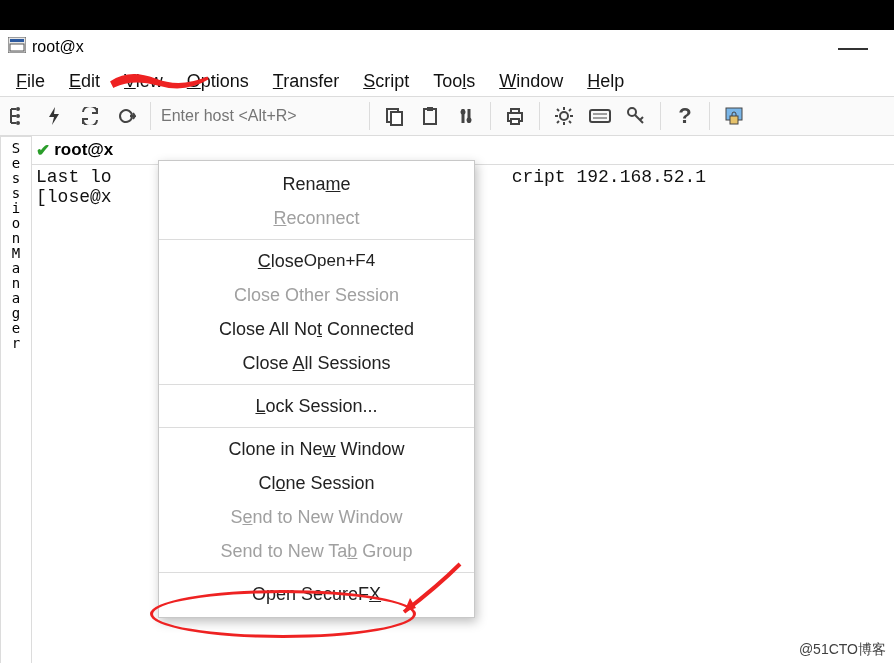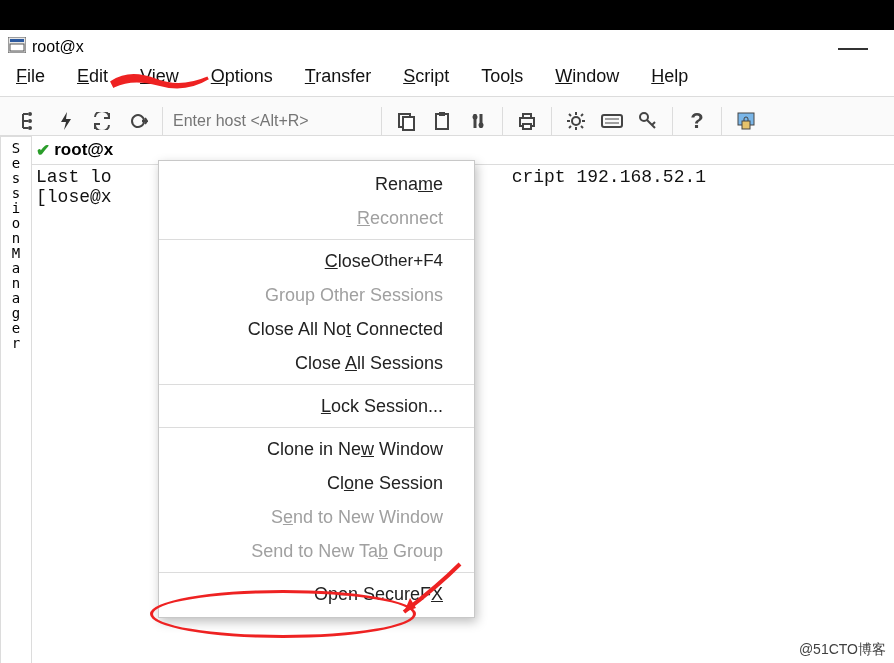--- a/index.html
+++ b/index.html
@@ -13,40 +13,40 @@
   }
   html,body {margin:0;padding:0;width:894px;height:663px;font-family:"Segoe UI",Tahoma,sans-serif;font-size:18px;overflow:hidden;background:#ffffff;}
   .topblack {height:30px;background:#000;width:100%;}
   
   .titlebar {display:flex;align-items:center;height:30px;padding:2px 8px;}
   .sysicon {margin-right:6px;}
   .title-text {font-size:16px;color:#000;}
   .red-scribble {position:absolute;left:110px;top:42px;width:100px;height:20px;}
   .title-right {margin-left:auto;font-size:30px;color:#333;padding-right:18px;line-height:30px;}
   
-  .menubar {display:flex;align-items:flex-start;height:30px;padding:2px 12px 0 16px;gap:8px;}
+  .menubar {display:flex;align-items:center;height:30px;padding:2px 12px 0 16px;}
   .menuitem {margin-right:24px;font-size:18px;color:#111;cursor:default;}
   .menuitem u {text-decoration:underline;}
   
-  .toolbar {display:flex;align-items:flex-end;height:38px;border-top:1px solid var(--separator);border-bottom:1px solid var(--separator);background:var(--toolbar-bg);padding-left:12px;}
+  .toolbar {display:flex;align-items:center;height:38px;border-top:1px solid var(--separator);border-bottom:1px solid var(--separator);background:var(--toolbar-bg);}
   .tbtn {width:28px;height:28px;margin:0 4px;display:flex;align-items:center;justify-content:center;color:var(--icon-color);cursor:default;}
   .tsep {width:1px;background:var(--separator);height:28px;margin:0 6px;}
   .hostbox {height:26px;width:200px;border:none;color:#888;font-size:16px;background:transparent;padding-left:4px;}
   
   .workspace {display:flex;height:calc(663px - 30px - 30px - 30px - 38px);position:relative;}
   .sessionmgr {width:30px;border:1px solid var(--separator);background:#fff;display:flex;flex-direction:column;align-items:center;padding-top:4px;font-family:Consolas,monospace;font-size:14px;}
   .sessionmgr span {display:block;line-height:15px;}
   .tabbar {height:28px;display:flex;align-items:center;padding-left:4px;}
   .tab {display:flex;align-items:center;gap:4px;font-weight:700;font-size:17px;}
   .check {color:#2a9d2a;font-weight:900;}
   .termarea {font-family:Consolas,"Courier New",monospace;font-size:18px;background:#fff;color:#111;padding:2px 4px;position:relative;border-top:1px solid var(--separator);}
   .termline {white-space:pre;}
   
   .context-menu {position:absolute;left:158px;top:160px;width:315px;background:var(--menu-bg);border:1px solid var(--menu-border);box-shadow:2px 4px 10px rgba(0,0,0,.25);padding:6px 0;z-index:50;}
-  .cm-item {display:flex;align-items:center;height:34px;padding:0 31px;font-size:18px;color:var(--menu-text);cursor:default;justify-content:flex-end;}
+  .cm-item {display:flex;align-items:center;height:34px;padding:0 31px;font-size:18px;color:var(--menu-text);cursor:default;justify-content:center;}
   .cm-item .lbl u {text-decoration:underline;}
   .cm-item.disabled {color:var(--disabled-text);}
   .cm-sep {height:1px;background:var(--separator);margin:4px 0;}
   .shortcut {color:var(--menu-text);font-size:17px;}
   
   .red-oval {position:absolute;left:150px;top:590px;width:260px;height:42px;border:3px solid #e22;border-radius:50%/50%;z-index:80;pointer-events:none;}
   .red-arrow {position:absolute;left:390px;top:556px;z-index:81;pointer-events:none;}
   .watermark {position:absolute;right:8px;bottom:4px;color:#404040;font-size:14px;z-index:5;}
   .content-col {flex:1;display:flex;flex-direction:column;position:relative;}
 </style>
@@ -217,24 +217,24 @@
 <div class="context-menu">
   <div class="cm-item">
       <span class="lbl">Rena<u>m</u>e</span>
     </div>
   <div class="cm-item disabled">
       <span class="lbl"><u>R</u>econnect</span>
     </div>
   <div class="cm-sep"></div>
   <div class="cm-item">
       <span class="lbl"><u>C</u>lose</span>
-      <span class="shortcut">Other+F4</span>
-    </div>
-  <div class="cm-item disabled">
-      <span class="lbl">Group Other Sessions</span>
+      <span class="shortcut">Open+F4</span>
+    </div>
+  <div class="cm-item disabled">
+      <span class="lbl">Close Other Session</span>
     </div>
   <div class="cm-item">
       <span class="lbl">Close All No<u>t</u> Connected</span>
     </div>
   <div class="cm-item">
       <span class="lbl">Close <u>A</u>ll Sessions</span>
     </div>
   <div class="cm-sep"></div>
   <div class="cm-item">
       <span class="lbl"><u>L</u>ock Session...</span>

